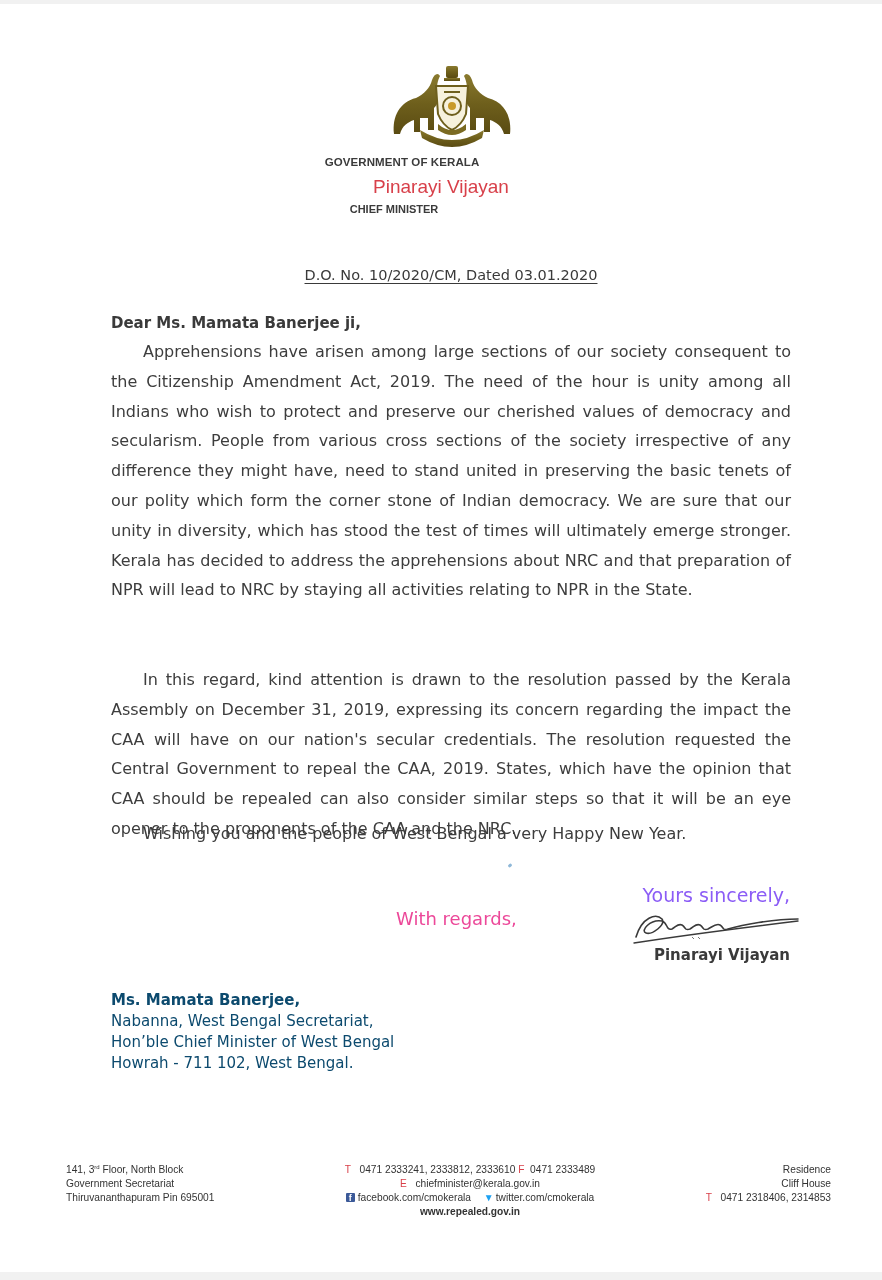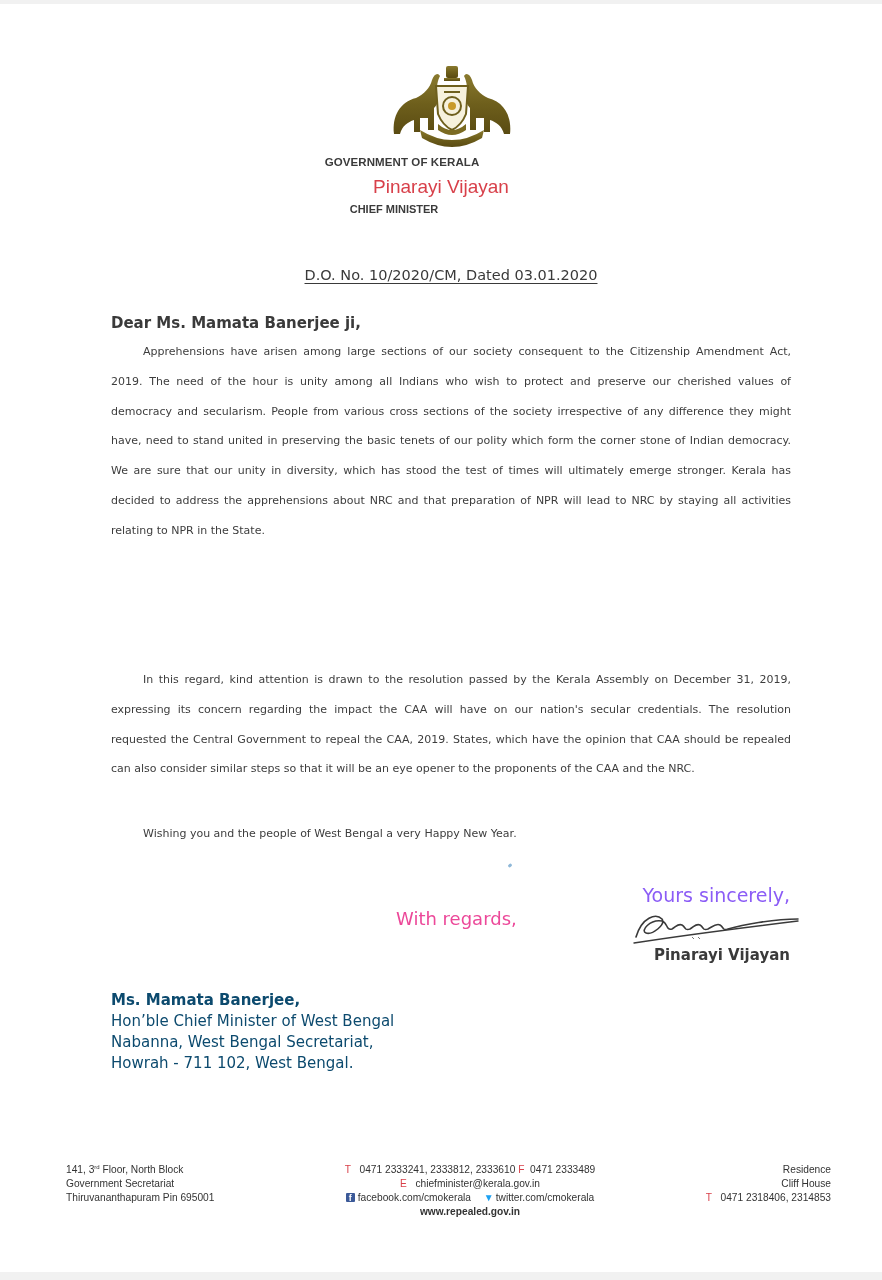--- a/index.html
+++ b/index.html
@@ -83,21 +83,21 @@
       left: 111px;
       top: 310px;
       font-weight: bold;
       font-size: 15px;
       color: #3a3a3a;
     }
     .body-text {
       position: absolute;
       left: 111px;
       width: 680px;
-      font-size: 11px;
+      font-size: 16px;
       line-height: 29.8px;
       text-align: justify;
       color: #3d3d3d;
     }
     .body-text .indent {
       display: inline-block;
       width: 32px;
     }
     .p1 { top: 333px; }
     .p2 { top: 661px; }
@@ -248,22 +248,22 @@
   <svg class="signature" viewBox="0 0 170 40">
     <path d="M4 30 C10 10 24 6 30 12 C34 18 20 28 14 26 C8 24 18 12 30 14 C36 16 34 24 40 22 C44 20 46 16 50 18 C54 20 52 24 58 22 C62 20 64 16 68 18 C72 20 70 24 76 22 C80 20 84 16 88 18 C92 20 90 24 96 22 C110 18 140 12 166 12" fill="none" stroke="#3a3a3a" stroke-width="1.6" stroke-linecap="round"></path>
     <path d="M2 36 C40 30 100 22 166 14" fill="none" stroke="#3a3a3a" stroke-width="1.4" stroke-linecap="round"></path>
     <path d="M60 30 L62 32 M66 30 L68 32" stroke="#777" stroke-width="1"></path>
   </svg>
 
   <div class="signer">Pinarayi Vijayan</div>
 
   <div class="addressee">
     <div class="name">Ms. Mamata Banerjee,</div>
+    <div>Nabanna, West Bengal Secretariat,</div>
     <div>Hon’ble Chief Minister of West Bengal</div>
-    <div>Nabanna, West Bengal Secretariat,</div>
     <div>Howrah - 711 102, West Bengal.</div>
   </div>
 
   <div class="footer footer-left">
     <div><span>141, 3</span><sup>rd</sup><span> Floor, North Block</span></div>
     <div>Government Secretariat</div>
     <div>Thiruvananthapuram  Pin 695001</div>
   </div>
 
   <div class="footer footer-center">

